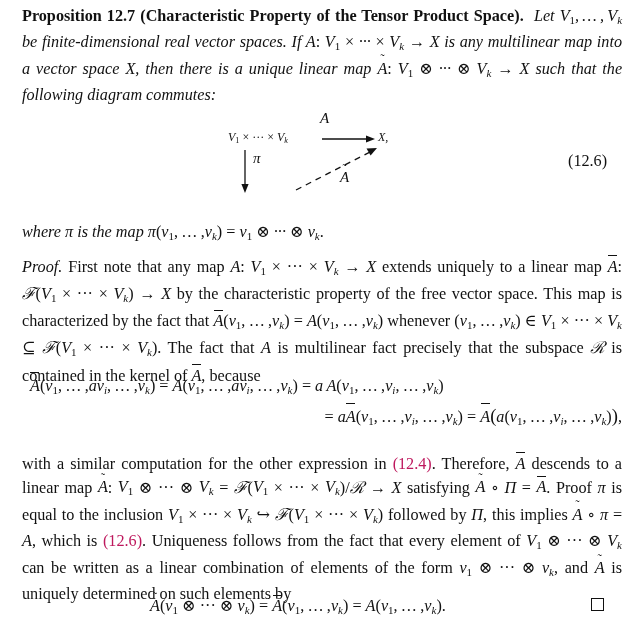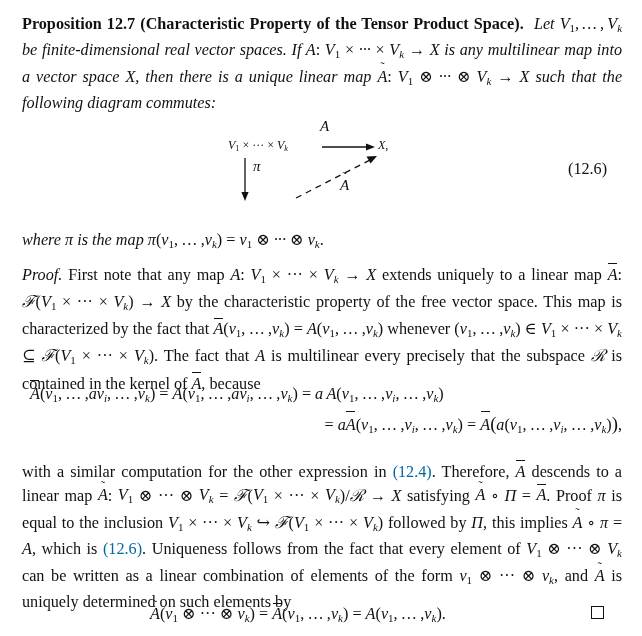--- a/index.html
+++ b/index.html
@@ -14,21 +14,20 @@
     overflow: hidden;
     font-family: "Liberation Serif", "DejaVu Serif", serif;
     color: #111111;
     -webkit-font-smoothing: antialiased;
   }
   .page {
     position: absolute;
     left: 0; top: 0;
     width: 642px;
     height: 516px;
-    margin-top: 8px;
   }
   .col {
     position: absolute;
     left: 22px;
     width: 600px;
   }
   .para {
     font-size: 16.2px;
     line-height: 21.6px;
     text-align: justify;
@@ -47,21 +46,21 @@
   .subup {
     font-size: 0.68em;
     vertical-align: -0.28em;
     font-style: normal;
   }
   .scr {
     font-family: "DejaVu Serif", serif;
     font-style: italic;
     font-size: 1.02em;
   }
-  .lnk { color: #0369a1; }
+  .lnk { color: #be185d; }
   .ov {
     position: relative;
     display: inline-block;
   }
   .ov > .bar {
     position: absolute;
     left: 4%;
     right: 6%;
     top: 0.02em;
     height: 1.1px;
@@ -207,21 +206,21 @@
     <span>First note that any map</span>
     <span class="mi">A</span>: <span class="mi">V<span class="subup">1</span></span> × ··· × <span class="mi">V<span class="sub">k</span></span> → <span class="mi">X</span>
     <span>extends uniquely to a linear map</span>
     <span class="ov ovb"><span class="bar"></span><span class="mi">A</span></span>:
     <span class="scr">ℱ</span>(<span class="mi">V<span class="subup">1</span></span> × ··· × <span class="mi">V<span class="sub">k</span></span>) → <span class="mi">X</span>
     <span>by the characteristic property of the free vector space. This map is characterized by the fact that</span>
     <span class="ov ovb"><span class="bar"></span><span class="mi">A</span></span>(<span class="mi">v<span class="subup">1</span></span>, … ,<span class="mi">v<span class="sub">k</span></span>) = <span class="mi">A</span>(<span class="mi">v<span class="subup">1</span></span>, … ,<span class="mi">v<span class="sub">k</span></span>)
     <span>whenever</span>
     (<span class="mi">v<span class="subup">1</span></span>, … ,<span class="mi">v<span class="sub">k</span></span>) ∈ <span class="mi">V<span class="subup">1</span></span> × ··· × <span class="mi">V<span class="sub">k</span></span> ⊆ <span class="scr">ℱ</span>(<span class="mi">V<span class="subup">1</span></span> × ··· × <span class="mi">V<span class="sub">k</span></span>)<span>. The fact that</span>
     <span class="mi">A</span>
-    <span>is multilinear every precisely that the subspace</span>
+    <span>is multilinear fact precisely that the subspace</span>
     <span class="scr">ℛ</span>
     <span>is contained in the kernel of</span>
     <span class="ov ovb"><span class="bar"></span><span class="mi">A</span></span><span>, because</span>
   </div>
 
   <div id="eq-block-1">
     <span class="eq-line-1">
       <span class="ov ovb"><span class="bar"></span><span class="mi">A</span></span>(<span class="mi">v<span class="subup">1</span></span>, … ,<span class="mi">av<span class="sub">i</span></span>, … ,<span class="mi">v<span class="sub">k</span></span>) = <span class="mi">A</span>(<span class="mi">v<span class="subup">1</span></span>, … ,<span class="mi">av<span class="sub">i</span></span>, … ,<span class="mi">v<span class="sub">k</span></span>) = <span class="mi">a</span> <span class="mi">A</span>(<span class="mi">v<span class="subup">1</span></span>, … ,<span class="mi">v<span class="sub">i</span></span>, … ,<span class="mi">v<span class="sub">k</span></span>)
     </span>
     <span class="eq-line-2">

